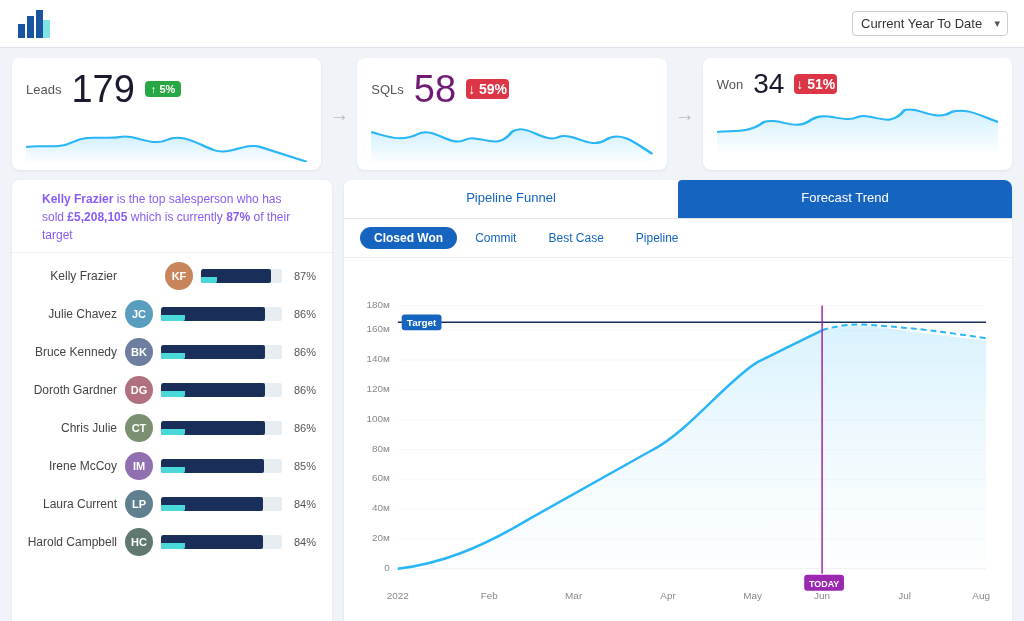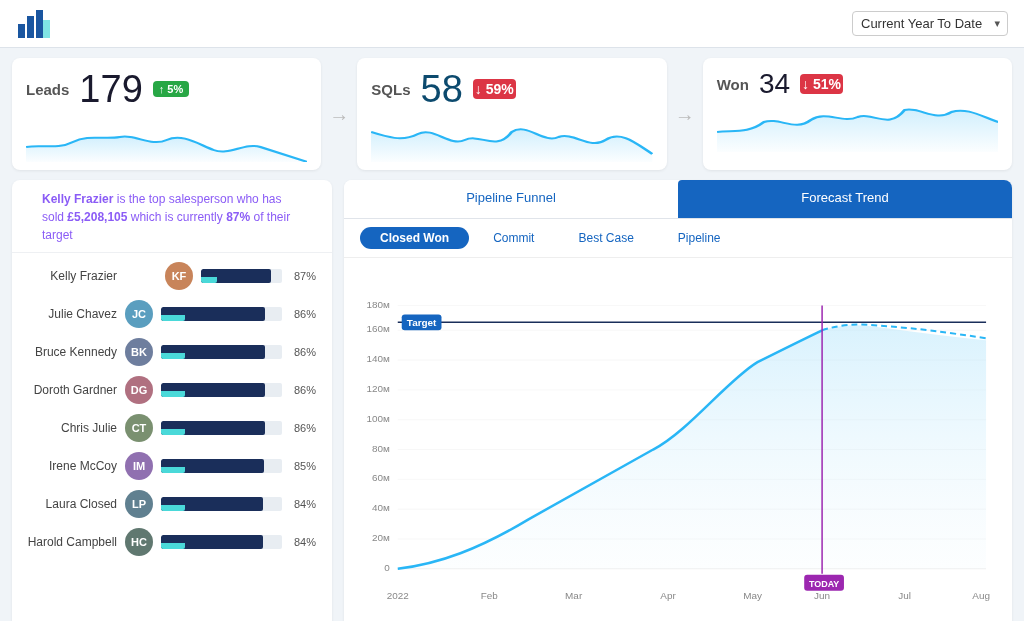--- a/index.html
+++ b/index.html
@@ -13,21 +13,21 @@
     .header-select { border: 1px solid #ccc; border-radius: 4px; padding: 4px 24px 4px 8px; font-size: 13px; color: #333; background: #fff; appearance: none; cursor: pointer; }
     .header-select-wrap { position: relative; display: flex; align-items: center; }
     .header-select-wrap::after { content: '▾'; position: absolute; right: 8px; pointer-events: none; font-size: 11px; color: #555; }
 
     
     .metrics-row { display: flex; align-items: stretch; padding: 10px 12px; gap: 0; }
     .metric-card { background: #fff; border-radius: 8px; padding: 12px 14px 8px; flex: 1; box-shadow: 0 1px 3px rgba(0,0,0,0.07); }
     .metric-arrow { display: flex; align-items: center; justify-content: center; width: 36px; color: #bbb; font-size: 20px; flex-shrink: 0; }
 
     .metric-header { display: flex; align-items: center; gap: 10px; margin-bottom: 4px; }
-    .metric-label { font-size: 15px; color: #555; font-weight: 700; }
+    .metric-label { font-size: 13px; color: #555; font-weight: 400; }
     .badge-up { background: #28a745; color: #fff; border-radius: 4px; padding: 2px 6px; font-size: 11px; font-weight: 600; }
     .badge-down { background: #dc3545; color: #fff; border-radius: 4px; padding: 2px 2px; font-size: 14px; font-weight: 600; }
 
     .sparkline-wrap { height: 50px; margin-top: 4px; }
     .sparkline-wrap svg { width: 100%; height: 100%; }
 
     
     .main-area { display: flex; padding: 0 12px 8px; gap: 12px; height: calc(621px - 48px - 98px); }
 
     
@@ -44,21 +44,21 @@
     .bar-pct { font-size: 11px; color: #555; margin-left: 4px; width: 28px; flex-shrink: 0; }
 
     
     .right-panel { flex: 1; background: #fff; border-radius: 8px; box-shadow: 0 1px 3px rgba(0,0,0,0.07); display: flex; flex-direction: column; overflow: hidden; }
     .tab-row { display: flex; border-bottom: 1px solid #e0e4ea; }
     .main-tab { flex: 1; padding: 10px 0; text-align: center; font-size: 13px; cursor: pointer; border-bottom: 3px solid transparent; }
     .main-tab.active { background: #1565c0; color: #fff; border-bottom: none; border-radius: 4px 4px 0 0; }
     .main-tab.inactive { color: #1565c0; background: #fff; }
 
     .sub-tab-row { display: flex; padding: 8px 16px; gap: 4px; align-items: center; border-bottom: 1px solid #eee; }
-    .sub-tab { padding: 4px 20px; border-radius: 20px; font-size: 12px; cursor: pointer; border: none; text-align: right; }
+    .sub-tab { padding: 4px 14px; border-radius: 20px; font-size: 12px; cursor: pointer; border: none; text-align: right; }
     .sub-tab.active { background: #1565c0; color: #fff; font-weight: 600; }
     .sub-tab.inactive { background: transparent; color: #1565c0; font-weight: 400; }
 
     
     .chart-area { flex: 1; padding: 8px 16px 4px; position: relative; overflow: hidden; }
   </style>
 </head>
 <body>
 
 <div class="app-container">
@@ -99,21 +99,21 @@
           <path d="M0,35 C10,32 20,38 30,30 C40,22 50,28 60,25 C70,22 80,35 90,28 C100,21 110,32 120,38 C130,44 140,30 150,35 C160,40 170,45 180,50" fill="none" stroke="#29b6f6" stroke-width="2"></path>
         </svg>
       </div>
     </div>
 
     <div class="metric-arrow">→</div>
 
     <div class="metric-card">
       <div class="metric-header">
         <span class="metric-label">SQLs</span>
-        <span style="font-size:38px;font-weight:300;color:#0c4a6e;line-height:1;">58</span>
+        <span style="font-size:38px;font-weight:300;color:#701a75;line-height:1;">58</span>
         <span class="badge-down">↓ 59%</span>
       </div>
       <div class="sparkline-wrap">
         <svg viewBox="0 0 180 50" preserveAspectRatio="none">
           <defs>
             <linearGradient id="sg1" x1="0" y1="0" x2="0" y2="1">
               <stop offset="0%" stop-color="#b3e5fc" stop-opacity="0.6"></stop>
               <stop offset="100%" stop-color="#b3e5fc" stop-opacity="0.05"></stop>
             </linearGradient>
           </defs>
@@ -200,21 +200,21 @@
           <div class="salesperson-row">
             <div class="salesperson-name">Irene McCoy</div>
             <div class="avatar" style="background: rgb(144, 112, 176);">IM</div>
             <div class="bar-wrap">
               <div class="bar-fill-dark" style="width: 85%;"></div>
               <div class="bar-fill-light" style="width: 20%;"></div>
             </div>
             <div class="bar-pct">85%</div>
           </div>
           <div class="salesperson-row">
-            <div class="salesperson-name">Laura Closed</div>
+            <div class="salesperson-name">Laura Current</div>
             <div class="avatar" style="background: rgb(96, 128, 144);">LP</div>
             <div class="bar-wrap">
               <div class="bar-fill-dark" style="width: 84%;"></div>
               <div class="bar-fill-light" style="width: 20%;"></div>
             </div>
             <div class="bar-pct">84%</div>
           </div>
           <div class="salesperson-row">
             <div class="salesperson-name">Harold Campbell</div>
             <div class="avatar" style="background: rgb(96, 120, 112);">HC</div>

